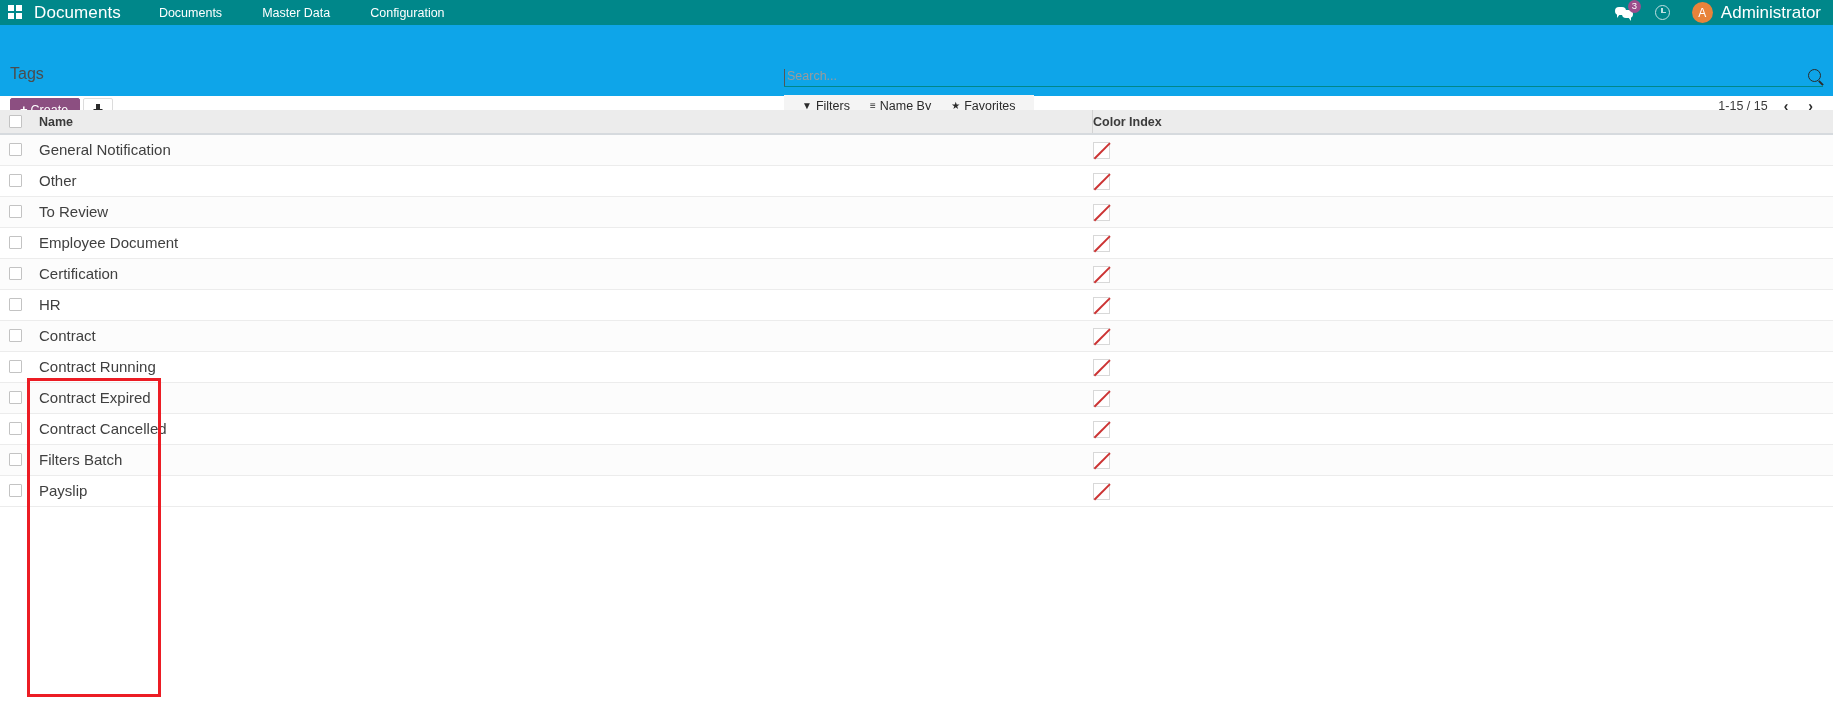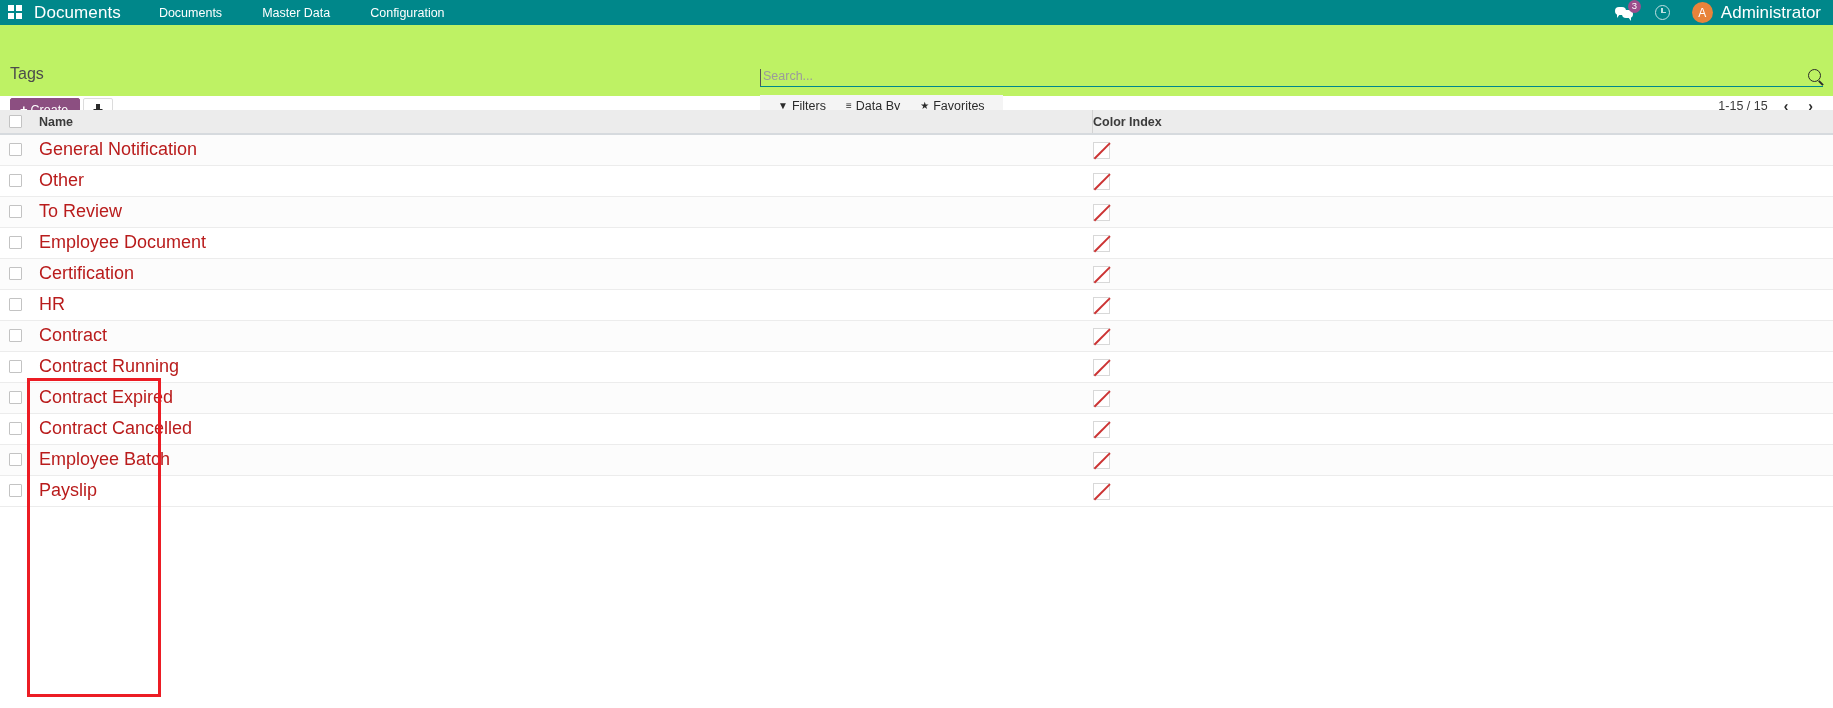--- a/index.html
+++ b/index.html
@@ -106,21 +106,21 @@
     border-radius: 50%;
     background: #E8833A;
     color: #ffffff;
     font-size: 12px;
     display: flex; align-items: center; justify-content: center;
     margin-right: 8px;
   }
   .user-name { font-size: 17px; margin-right: 12px; white-space: nowrap; cursor: pointer; }
 
   
-  .control-panel { position: relative; height: 71px; background: #bef264; }
+  .control-panel { position: relative; height: 71px; background: #0ea5e9; }
   .page-title {
     position: absolute; left: 10px; top: 40px;
     font-size: 16px; color: #4c4c4c; font-weight: 400;
   }
   .btn-row { position: absolute; left: 10px; top: 73px; display: flex; }
   .btn-create {
     background: #8C4F81;
     color: #ffffff;
     font-size: 12.5px;
     border: 1px solid #8C4F81;
@@ -147,21 +147,21 @@
   .import-ico .arrow:after {
     content:""; position:absolute; left:-3px; top:5px;
     border-left:5px solid transparent; border-right:5px solid transparent; border-top:5px solid #2b2b2b;
   }
   .import-ico .tray {
     position: absolute; left: 0; bottom: 0; width: 13px; height: 4px;
     border: 2px solid #2b2b2b; border-top: none;
   }
 
   
-  .search-area { position: absolute; left: 760px; top: 38px; right: 10px; }
+  .search-area { position: absolute; left: 784px; top: 38px; right: 10px; }
   .search-box {
     display: flex; align-items: flex-end;
     border-bottom: 1px solid #00878A;
     height: 24px;
     position: relative;
   }
   .search-input {
     border: none; outline: none;
     flex: 1;
     font-size: 12.5px;
@@ -228,22 +228,22 @@
     color: #3b3b3b;
     padding: 0;
     text-align: left;
   }
   th.col-check, td.col-check { width: 28px; padding-left: 9px; }
   th.col-name, td.col-name { padding-left: 11px; }
   th.col-div { width: 1px; padding: 0; border-left: 1px solid #d3d3d3; }
   th.col-color, td.col-color { width: 740px; text-align: left; padding-right: 14px; }
   tbody td {
     height: 31px;
-    font-size: 18px;
-    color: #b91c1c;
+    font-size: 15px;
+    color: #404040;
     border-bottom: 1px solid #ececec;
     padding: 0;
     vertical-align: middle;
   }
   tbody tr:nth-child(odd) { background: #fcfcfc; }
   tbody tr:nth-child(even) { background: #ffffff; }
   .cb {
     width: 13px; height: 13px;
     border: 1px solid #c3c3c3;
     background: #ffffff;
@@ -330,21 +330,21 @@
     </div>
 
     <div class="facet-row">
       <div class="facet-group">
         <div class="facet">
           <span class="gl">▼</span>
           <span>Filters</span>
         </div>
         <div class="facet">
           <span class="gl">≡</span>
-          <span>Data By</span>
+          <span>Name By</span>
         </div>
         <div class="facet">
           <span class="gl">★</span>
           <span>Favorites</span>
         </div>
       </div>
 
       <div class="pager">
         <span class="pager-val">1-15 / 15</span>
         <span class="pager-btn">‹</span>
@@ -444,21 +444,21 @@
             <span class="cb"></span>
           </td>
           <td class="col-name">Contract Cancelled</td>
           <td></td>
           <td class="col-color"><span class="swatch"></span></td>
         </tr>
         <tr>
           <td class="col-check">
             <span class="cb"></span>
           </td>
-          <td class="col-name">Employee Batch</td>
+          <td class="col-name">Filters Batch</td>
           <td></td>
           <td class="col-color"><span class="swatch"></span></td>
         </tr>
         <tr>
           <td class="col-check">
             <span class="cb"></span>
           </td>
           <td class="col-name">Payslip</td>
           <td></td>
           <td class="col-color"><span class="swatch"></span></td>

